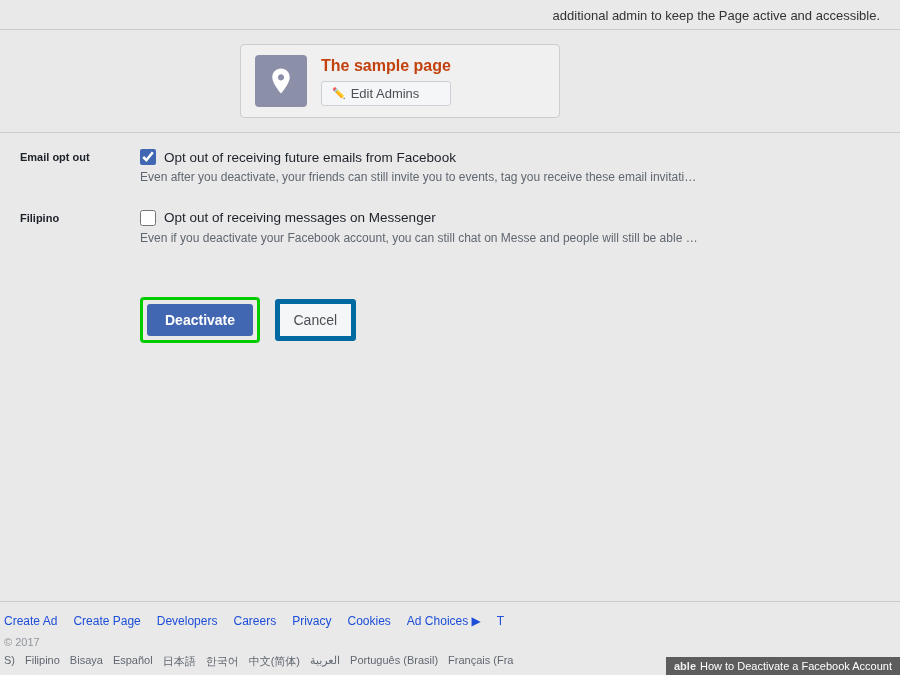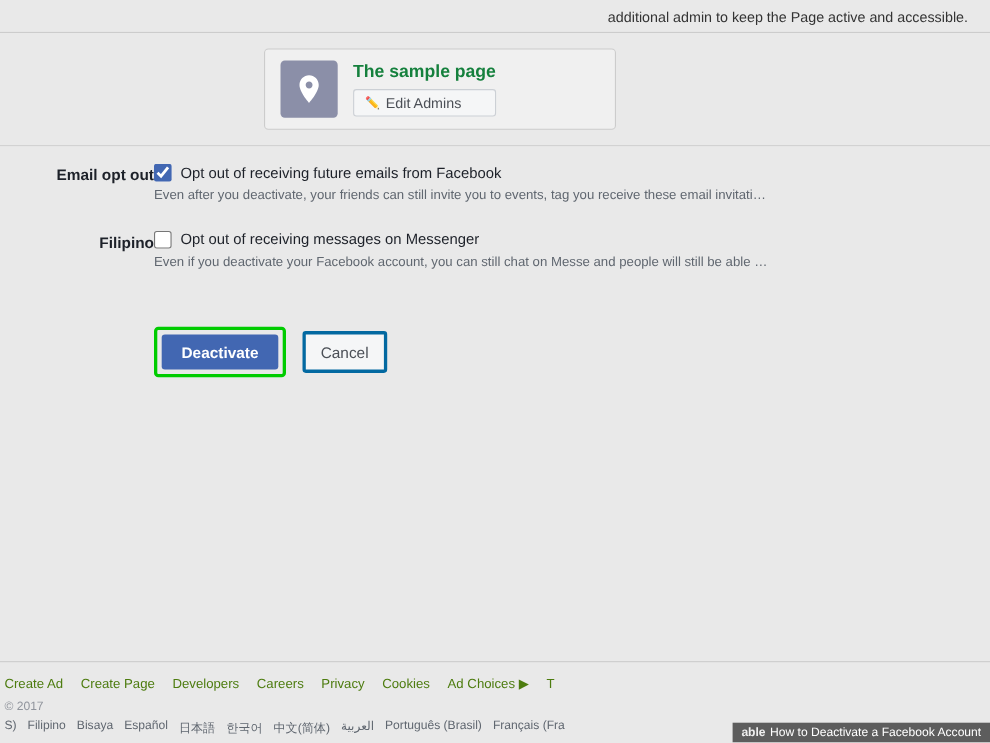--- a/index.html
+++ b/index.html
@@ -56,21 +56,21 @@
 
     .page-info {
       display: flex;
       flex-direction: column;
       gap: 6px;
     }
 
     .page-name {
       font-size: 16px;
       font-weight: bold;
-      color: #15803d;
+      color: #c2410c;
     }
 
     .edit-admins-btn {
       display: inline-flex;
       align-items: center;
       gap: 5px;
       background: #f5f6f7;
       border: 1px solid #ccd0d5;
       border-radius: 3px;
       padding: 4px 10px;
@@ -88,26 +88,25 @@
 
     .setting-row {
       display: flex;
       align-items: flex-start;
       margin-bottom: 20px;
       padding-bottom: 4px;
     }
 
     .setting-label {
       font-weight: bold;
-      font-size: 14px;
+      font-size: 11px;
       color: #1d2129;
       width: 120px;
       flex-shrink: 0;
       padding-top: 2px;
-      text-align: right;
     }
 
     .setting-content {
       flex: 1;
     }
 
     .setting-option-row {
       display: flex;
       align-items: center;
       gap: 8px;
@@ -158,21 +157,21 @@
       border-radius: 3px;
       padding: 8px 18px;
       font-size: 14px;
       font-weight: bold;
       cursor: pointer;
     }
 
     .cancel-btn {
       background: #f5f6f7;
       color: #4b4f56;
-      border: 3px solid #0369a1;
+      border: 5px solid #0369a1;
       border-radius: 3px;
       padding: 8px 14px;
       font-size: 14px;
       cursor: pointer;
       margin-left: 6px;
     }
 
     
     .footer {
       background: #e9e9e9;
@@ -187,21 +186,21 @@
     .footer-links {
       display: flex;
       flex-wrap: wrap;
       gap: 4px 16px;
       font-size: 12px;
       color: #606770;
       margin-bottom: 8px;
     }
 
     .footer-links a {
-      color: #4d7c0f;
+      color: #1d4ed8;
       text-decoration: none;
       font-size: 12px;
     }
 
     .footer-copy {
       font-size: 11px;
       color: #90949c;
       margin-bottom: 6px;
     }
 

